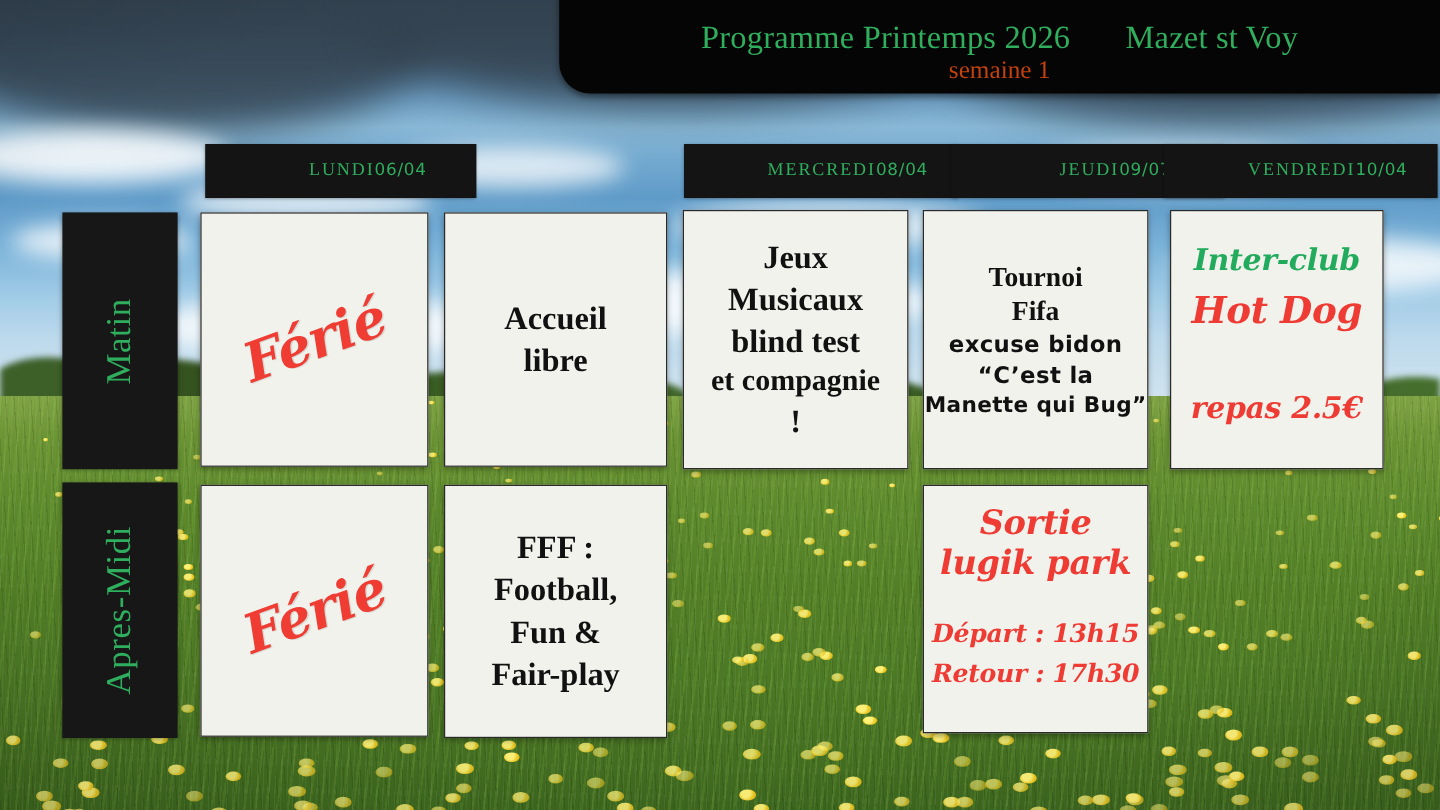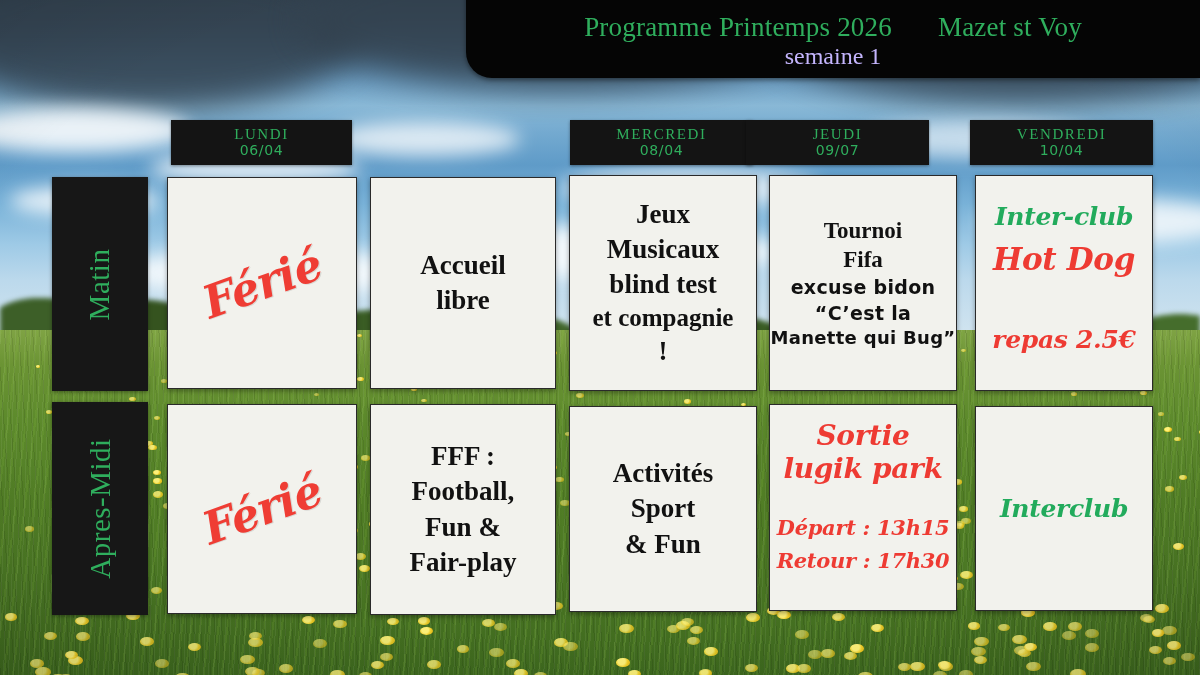--- a/index.html
+++ b/index.html
@@ -63,27 +63,28 @@
     background:#050505;border-bottom-left-radius:26px;
     box-shadow:0 2px 5px rgba(0,0,0,.45);
     display:flex;flex-direction:column;align-items:center;justify-content:flex-end;
     padding-bottom:7px;box-sizing:border-box;
   }
   .title-line1{display:flex;align-items:baseline;gap:46px;}
   .title-txt{
     color:#2fae5d;font-family:"Liberation Serif",serif;font-size:27px;
     letter-spacing:.2px;line-height:1.12;white-space:nowrap;
   }
-  .title-sub{color:#c4b5fd;font-family:"Liberation Serif",serif;font-size:24px;line-height:1.2;}
+  .title-sub{color:#c2410c;font-family:"Liberation Serif",serif;font-size:21px;line-height:1.2;}
 
   
   .dayhead{
     position:absolute;top:120px;height:45px;background:#141414;
-    display:flex;flex-direction:column;align-items:center;justify-content:center;
+    display:flex;flex-direction:row;align-items:center;justify-content:center;
     box-shadow:0 1px 3px rgba(0,0,0,.4);
+    padding-left:45px;
   }
   .dayhead .d-name{
     color:#2fae5d;font-family:"Liberation Serif",serif;font-size:15px;
     letter-spacing:1.6px;line-height:1.08;
   }
   .dayhead .d-date{
     color:#2fae5d;font-family:"DejaVu Sans",sans-serif;font-size:14px;
     letter-spacing:.6px;line-height:1.18;
   }
 
@@ -504,21 +505,21 @@
   </div>
 
   <div class="dayhead" style="left:171px;width:181px;">
     <div class="d-name">LUNDI</div>
     <div class="d-date">06/04</div>
   </div>
   <div class="dayhead" style="left:570px;width:183px;">
     <div class="d-name">MERCREDI</div>
     <div class="d-date">08/04</div>
   </div>
-  <div class="dayhead" style="left:746px;width:183px;">
+  <div class="dayhead" style="left:793px;width:183px;">
     <div class="d-name">JEUDI</div>
     <div class="d-date">09/07</div>
   </div>
   <div class="dayhead" style="left:970px;width:183px;">
     <div class="d-name">VENDREDI</div>
     <div class="d-date">10/04</div>
   </div>
 
   <div class="rowlabel" style="top:177px;height:214px;">
     <span>Matin</span>
@@ -562,30 +563,22 @@
     <div class="ferie">Férié</div>
   </div>
 
   <div class="cell" style="left:370px;top:404px;width:186px;height:211px;">
     <div class="serif-line">FFF :</div>
     <div class="serif-line">Football,</div>
     <div class="serif-line">Fun &amp;</div>
     <div class="serif-line">Fair-play</div>
   </div>
 
-  <div class="cell" style="left:569px;top:406px;width:188px;height:206px;">
-    <div class="serif-line">Activités</div>
-    <div class="serif-line">Sport</div>
-    <div class="serif-line">&amp; Fun</div>
-  </div>
 
   <div class="cell spread" style="left:769px;top:404px;width:188px;height:207px;padding-top:14px;">
     <div class="script red" style="font-size:28px;">Sortie</div>
     <div class="script red" style="font-size:28px;">lugik park</div>
     <div class="script red" style="font-size:21px;margin-top:30px;">Départ : 13h15</div>
     <div class="script red" style="font-size:21px;margin-top:8px;">Retour : 17h30</div>
   </div>
 
-  <div class="cell" style="left:975px;top:406px;width:178px;height:205px;">
-    <div class="script green" style="font-size:25px;">Interclub</div>
-  </div>
 
 </div>
 
 </body></html>

